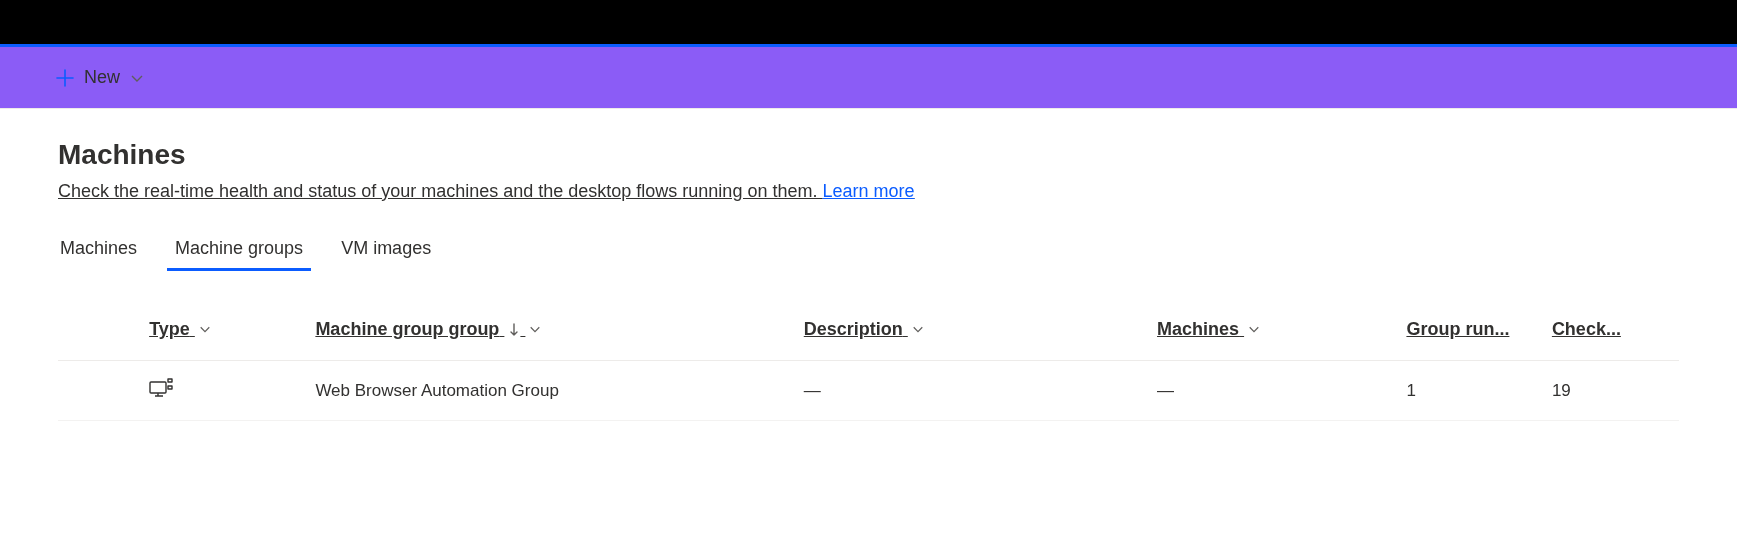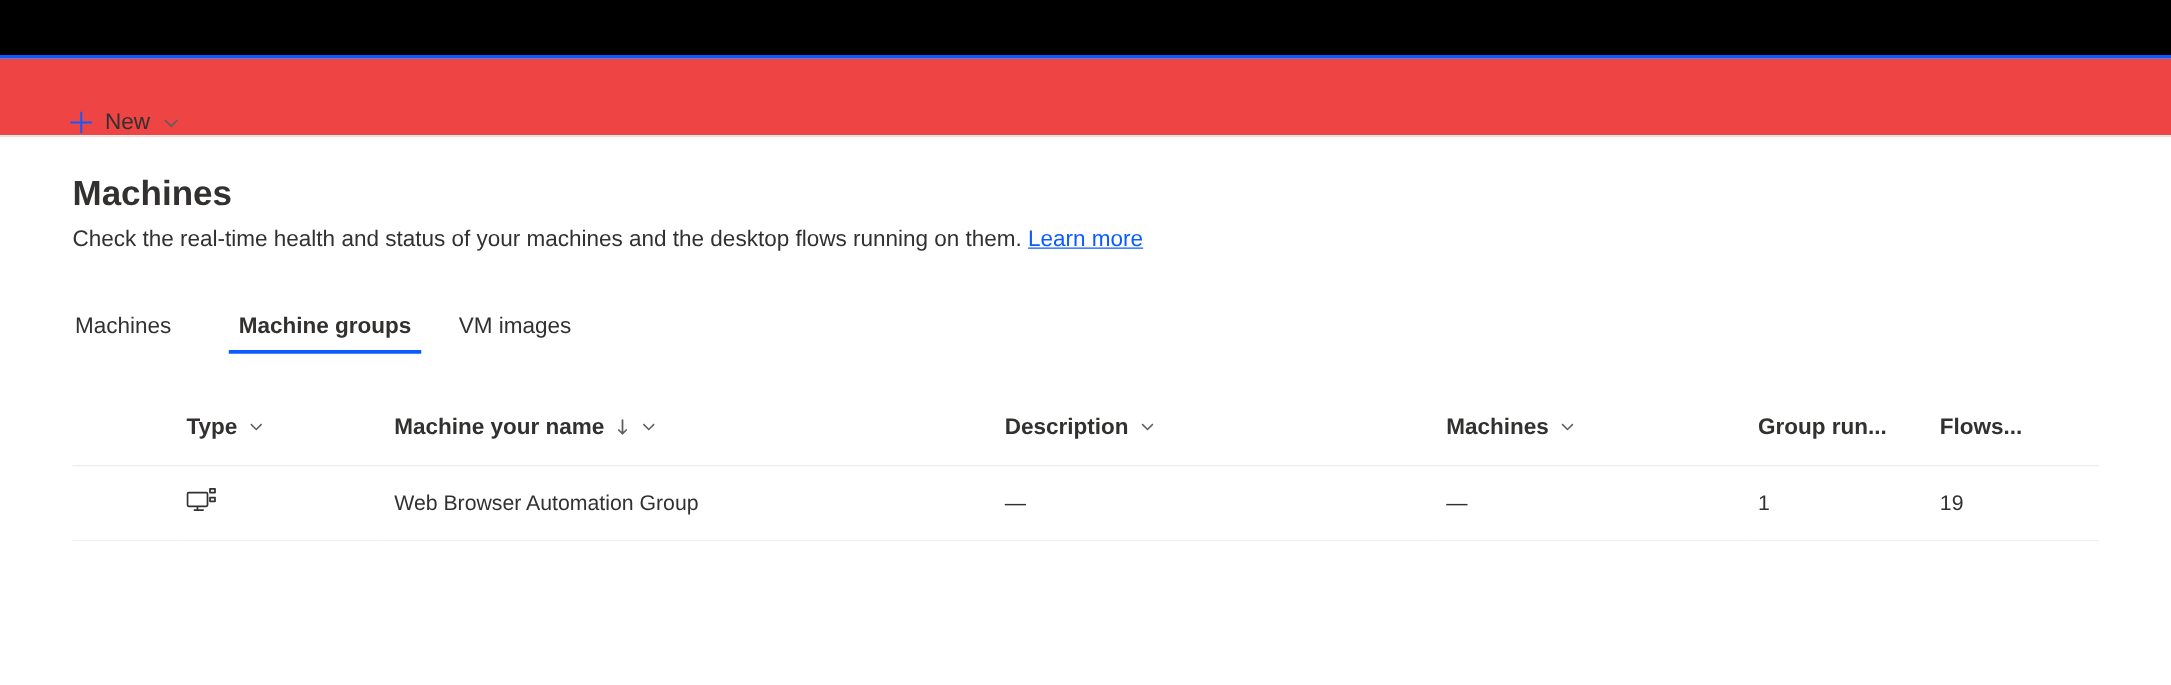--- a/index.html
+++ b/index.html
@@ -2,53 +2,53 @@
 <html><head>
 <meta charset="utf-8">
 <style>
   * { box-sizing: border-box; margin: 0; padding: 0; }
   html, body { width: 1737px; height: 548px; font-family: "Segoe UI", "Segoe UI Web", Arial, sans-serif; color: #323130; background: #fff; }
   .topstrip { height: 44px; background: #000; width: 100%; }
   .blueline  { height: 3px; background: #0b5cff; width: 100%; }
   .cmdbar {
     height: 62px;
     width: 100%;
-    background: #ef4444;
+    background: #8b5cf6;
     display: flex;
-    align-items: flex-end;
+    align-items: center;
     padding-left: 56px;
     border-bottom: 1px solid #edebe9;
   }
   .cmdbar .newbtn {
     display: inline-flex;
     align-items: center;
     gap: 10px;
     font-size: 18px;
     color: #323130;
     cursor: pointer;
     user-select: none;
   }
   .cmdbar .newbtn .plus {
     color: #0b5cff;
     display: inline-flex;
   }
   .chev { display:inline-flex; color:#605e5c; }
   .content { padding: 30px 58px 0 58px; }
   h1.title { font-size: 28px; font-weight: 600; margin-bottom: 10px; }
-  .subtitle { font-size: 18px; color: #323130; margin-bottom: 42px; }
+  .subtitle { font-size: 18px; color: #323130; margin-bottom: 30px; text-decoration: underline; }
   .subtitle a { color: #0b5cff; text-decoration: underline; }
   .tabs { display: flex; gap: 34px; border-bottom: 0; margin-bottom: 30px; }
   .tab {
     font-size: 18px;
     color: #323130;
     padding: 6px 2px 10px 2px;
     cursor: pointer;
     position: relative;
   }
-  .tab.selected { font-weight: 700; margin-left: 16px; }
+  .tab.selected { font-weight: 400; }
   .tab.selected::after {
     content: "";
     position: absolute;
     left: -6px; right: -6px; bottom: -2px;
     height: 3px;
     background: #0b5cff;
   }
   table.grid { width: 100%; border-collapse: collapse; table-layout: fixed; }
   table.grid col.c-gutter { width: 80px; }
   table.grid col.c-type   { width: 160px; }
@@ -60,20 +60,21 @@
   table.grid thead th {
     text-align: left;
     font-size: 18px;
     font-weight: 600;
     color: #323130;
     padding: 20px 8px;
     border-bottom: 1px solid #edebe9;
     white-space: nowrap;
     overflow: hidden;
     text-overflow: ellipsis;
+    text-decoration: underline;
   }
   table.grid thead th .hlabel { display:inline; }
   table.grid thead th svg { vertical-align: middle; margin-left: 4px; }
   table.grid tbody td {
     font-size: 17px;
     color: #323130;
     padding: 16px 8px;
     border-bottom: 1px solid #f3f2f1;
     white-space: nowrap;
     overflow: hidden;
@@ -134,21 +135,21 @@
         <th></th>
         <th>
           <span class="hlabel">Type</span>
           <span class="chev">
             <svg width="12" height="12" viewBox="0 0 14 14">
                 <path d="M2 5l5 5 5-5" fill="none" stroke="#605e5c" stroke-width="1.4"></path>
               </svg>
           </span>
         </th>
         <th>
-          <span class="hlabel">Machine your name</span>
+          <span class="hlabel">Machine group group</span>
           <span class="sorticon">
             <svg width="12" height="14" viewBox="0 0 12 14">
                 <path d="M6 1v11M3 9l3 3 3-3" fill="none" stroke="#605e5c" stroke-width="1.4" stroke-linecap="round" stroke-linejoin="round"></path>
               </svg>
           </span>
           <span class="chev">
             <svg width="12" height="12" viewBox="0 0 14 14">
                 <path d="M2 5l5 5 5-5" fill="none" stroke="#605e5c" stroke-width="1.4"></path>
               </svg>
           </span>
@@ -166,21 +167,21 @@
           <span class="chev">
             <svg width="12" height="12" viewBox="0 0 14 14">
                 <path d="M2 5l5 5 5-5" fill="none" stroke="#605e5c" stroke-width="1.4"></path>
               </svg>
           </span>
         </th>
         <th>
           <span class="hlabel">Group run...</span>
         </th>
         <th>
-          <span class="hlabel">Flows...</span>
+          <span class="hlabel">Check...</span>
         </th>
       </tr>
     </thead>
     <tbody>
       <tr>
         <td></td>
         <td>
           <span class="typeicon">
             <svg width="24" height="22" viewBox="0 0 24 22" fill="none" stroke="#323130" stroke-width="1.4">
               <rect x="1" y="5" width="16" height="11" rx="1"></rect>

